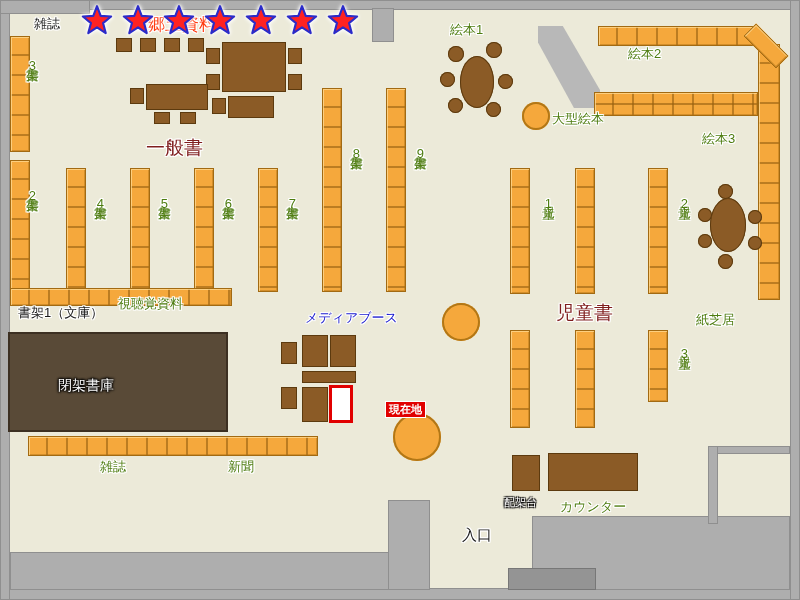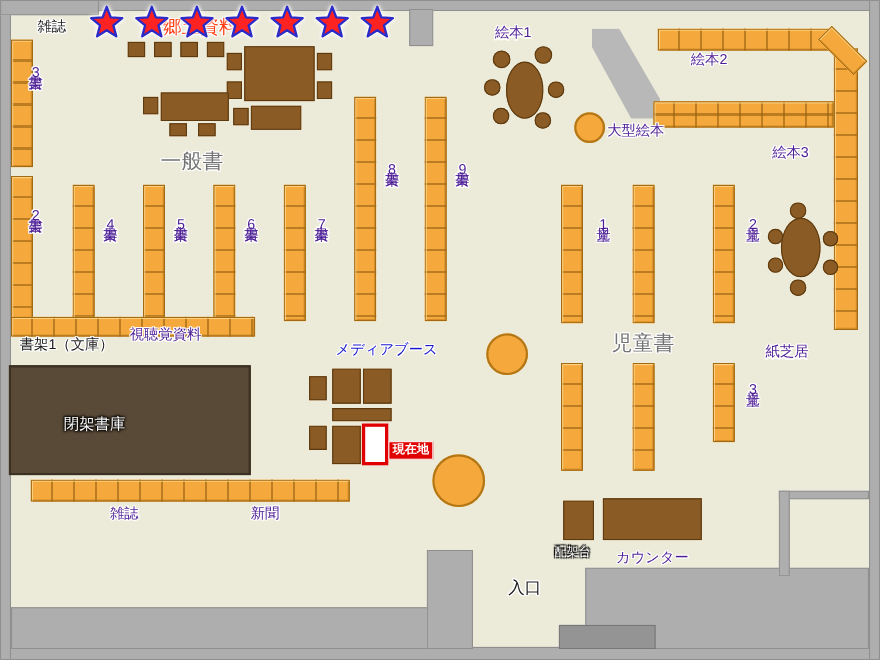--- a/index.html
+++ b/index.html
@@ -14,33 +14,33 @@
   .shelf.h2{background-image:linear-gradient(to bottom, transparent 0 11px, rgba(150,95,15,.6) 11px 13px, transparent 13px 100%),
             repeating-linear-gradient(to right, transparent 0 18px, rgba(150,95,15,.6) 18px 20px);}
   .tbl{position:absolute;background:#8B5B26;box-shadow:inset 0 0 0 1px #5C3A0E;}
   .stool{position:absolute;background:#8B5B26;box-shadow:inset 0 0 0 1px #5C3A0E;border-radius:50%;}
   .oval{border-radius:50%;}
   .stacks{position:absolute;background:#594A37;box-shadow:inset 0 0 0 2px #3C3022;}
   .ocirc{position:absolute;background:#F5A83C;border-radius:50%;box-shadow:inset 0 0 0 2px #B27716;}
   .lbl{position:absolute;font-weight:normal;white-space:nowrap;line-height:1.15;
        text-shadow:-1px -1px 0 #fff,1px -1px 0 #fff,-1px 1px 0 #fff,1px 1px 0 #fff,
                    -1px 0 0 #fff,1px 0 0 #fff,0 -1px 0 #fff,0 1px 0 #fff;}
-  .g{color:#4c1d95;font-size:13px;}
+  .g{color:#4d7c0f;font-size:13px;}
   .k{color:#1a1a1a;font-size:13px;}
-  .r{color:#737373;font-size:19px;}
+  .r{color:#7f1d1d;font-size:19px;}
   .rs{color:#FF3A0F;font-size:17px;}
   .b{color:#1515CE;font-size:13px;}
   .w{color:#fff;font-size:14px;text-shadow:1px 1px 2px #000,-1px -1px 2px #000,1px -1px 2px #000,-1px 1px 2px #000;}
   .ws{color:#fff;font-size:11px;text-shadow:1px 1px 1px #000,-1px -1px 1px #000,1px -1px 1px #000,-1px 1px 1px #000;}
   .vert{writing-mode:vertical-rl;text-orientation:upright;}
   .star{position:absolute;width:34px;height:34px;
         filter:drop-shadow(0 0 1.5px #fff) drop-shadow(0 0 2px #fff);}
   .here-booth{position:absolute;background:#fff;border:3px solid #E10000;box-sizing:border-box;}
   .here-badge{position:absolute;background:#E10000;color:#fff;font-size:11px;font-weight:bold;
-              padding:2px 3px;line-height:1;border:1px solid #fff;white-space:nowrap;}
+              padding:2px 3px;line-height:1;border:1px solid #fff;white-space:nowrap;margin-left:32px;}
   .stairs{position:absolute;background:#B8B8B8;
           clip-path:polygon(0% 0%,40% 0%,100% 78%,100% 100%,58% 100%,0% 20%);}
   .retbox{position:absolute;display:flex;flex-direction:column;align-items:center;text-align:center;}
 </style>
 </head>
 <body>
 
 <div class="map">
 
   <div class="wall" style="left:0;top:0;width:800px;height:10px"></div>

